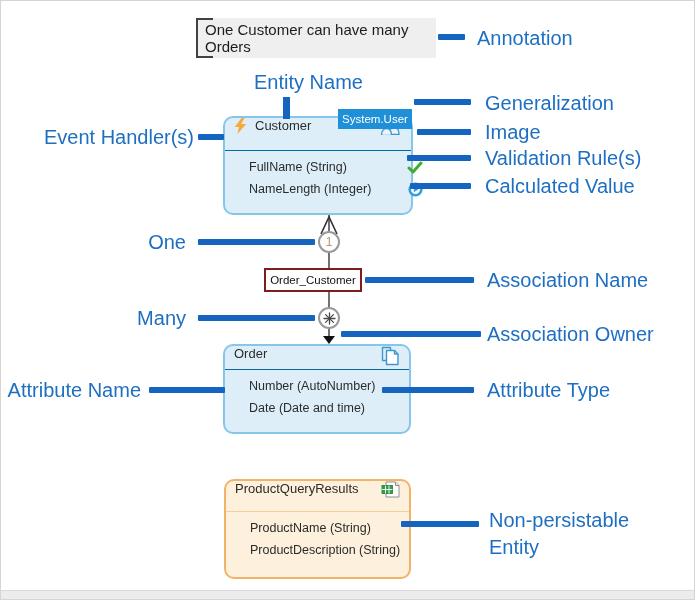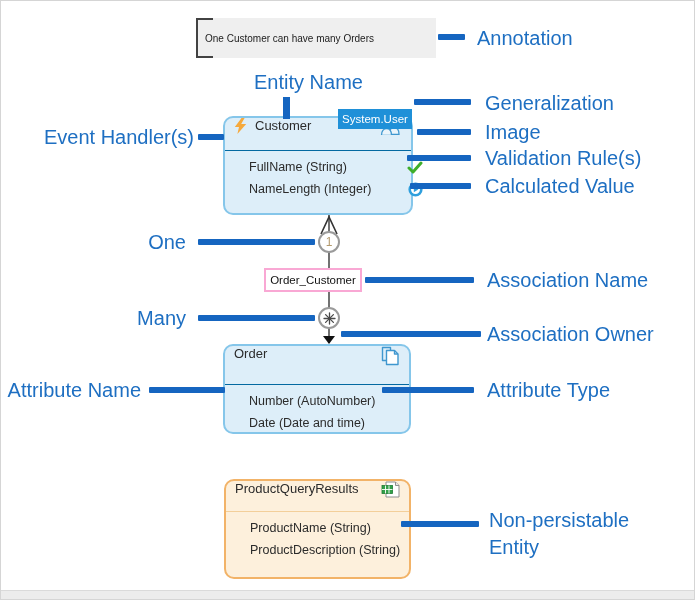--- a/index.html
+++ b/index.html
@@ -12,21 +12,21 @@
     position:absolute;font-size:20px;color:#1e6fc2;white-space:nowrap;
     line-height:26px;
   }
   .lbl.ralign{text-align:right;}
   .line{position:absolute;height:6px;background:#1565c0;border-radius:1px;z-index:6;}
   .vstub{position:absolute;width:7px;background:#1565c0;z-index:6;}
 
   
   .annotation{
     position:absolute;left:195px;top:17px;width:240px;height:40px;
-    background:#efefef;font-size:10px;color:#1c1c1c;
+    background:#efefef;font-size:15px;color:#1c1c1c;
     display:flex;align-items:center;padding-left:9px;box-sizing:border-box;
   }
   .annotation .bracket-v{position:absolute;left:0;top:0;bottom:0;width:2px;background:#424242;}
   .annotation .bracket-t{position:absolute;left:0;top:0;width:17px;height:2px;background:#424242;}
   .annotation .bracket-b{position:absolute;left:0;bottom:0;width:17px;height:2px;background:#424242;}
 
   
   .entity{position:absolute;border:2px solid #85c6ea;border-radius:10px;background:#ddeef9;box-sizing:border-box;z-index:1;}
   .entity.np{border-color:#f2b368;background:#fdf0dc;}
   .entity-header{display:flex;align-items:flex-start;gap:8px;padding:0 9px;border-bottom:1px solid #0369a1;box-sizing:border-box;}
@@ -46,21 +46,21 @@
   
   #assoc-svg{position:absolute;left:0;top:0;z-index:2;pointer-events:none;}
   .mult-circle{
     position:absolute;width:22px;height:22px;border:2px solid #9a9a9a;border-radius:50%;
     background:#fff;box-sizing:border-box;z-index:3;display:flex;align-items:center;justify-content:center;
   }
   #one-circle{left:317px;top:230px;font-size:12px;color:#b39a6e;}
   #many-circle{left:317px;top:306px;}
   .assoc-name-box{
     position:absolute;left:263px;top:267px;width:98px;height:24px;background:#fff;
-    border:2px solid #f9a8d4;box-sizing:border-box;z-index:4;
+    border:2px solid #7f1d1d;box-sizing:border-box;z-index:4;
     display:flex;align-items:center;justify-content:center;font-size:11.5px;color:#111;
   }
   .bottom-strip{position:absolute;left:0;right:0;top:589px;height:9px;background:#ececec;border-top:1px solid #dadada;z-index:0;}
 </style>
 </head>
 <body>
 
 <div id="canvas">
 
   <div class="bottom-strip"></div>
@@ -154,21 +154,21 @@
         <span>NameLength (Integer)</span>
         <svg class="attr-icon" style="left:159px;top:4px;" width="15" height="15" viewBox="0 0 15 15">
           <circle cx="7.5" cy="7.5" r="5.8" fill="#fff" stroke="#2f9fdd" stroke-width="2.6"></circle>
           <path d="M5.8 4.8 L10.3 7.5 L5.8 10.2 Z" fill="#2f9fdd"></path>
         </svg>
       </div>
     </div>
   </div>
 
   <div class="entity" style="left:222px;top:343px;width:188px;height:90px;">
-    <div class="entity-header" style="height:39px;">
+    <div class="entity-header" style="height:24px;">
       <span class="entity-name">Order</span>
       <svg width="20" height="20" viewBox="0 0 20 20">
         <g fill="#ddeef9" stroke="#3f97cf" stroke-width="1.4" stroke-linejoin="round">
           <path d="M2.5 1.5 h8 v13 h-8 z"></path>
           <path d="M6.5 4.5 h8 l3.5 3.5 v10.5 h-11.5 z" fill="#fff"></path>
           <path d="M14.5 4.5 v3.5 h3.5" fill="none"></path>
         </g>
       </svg>
     </div>
     <div class="entity-body">

